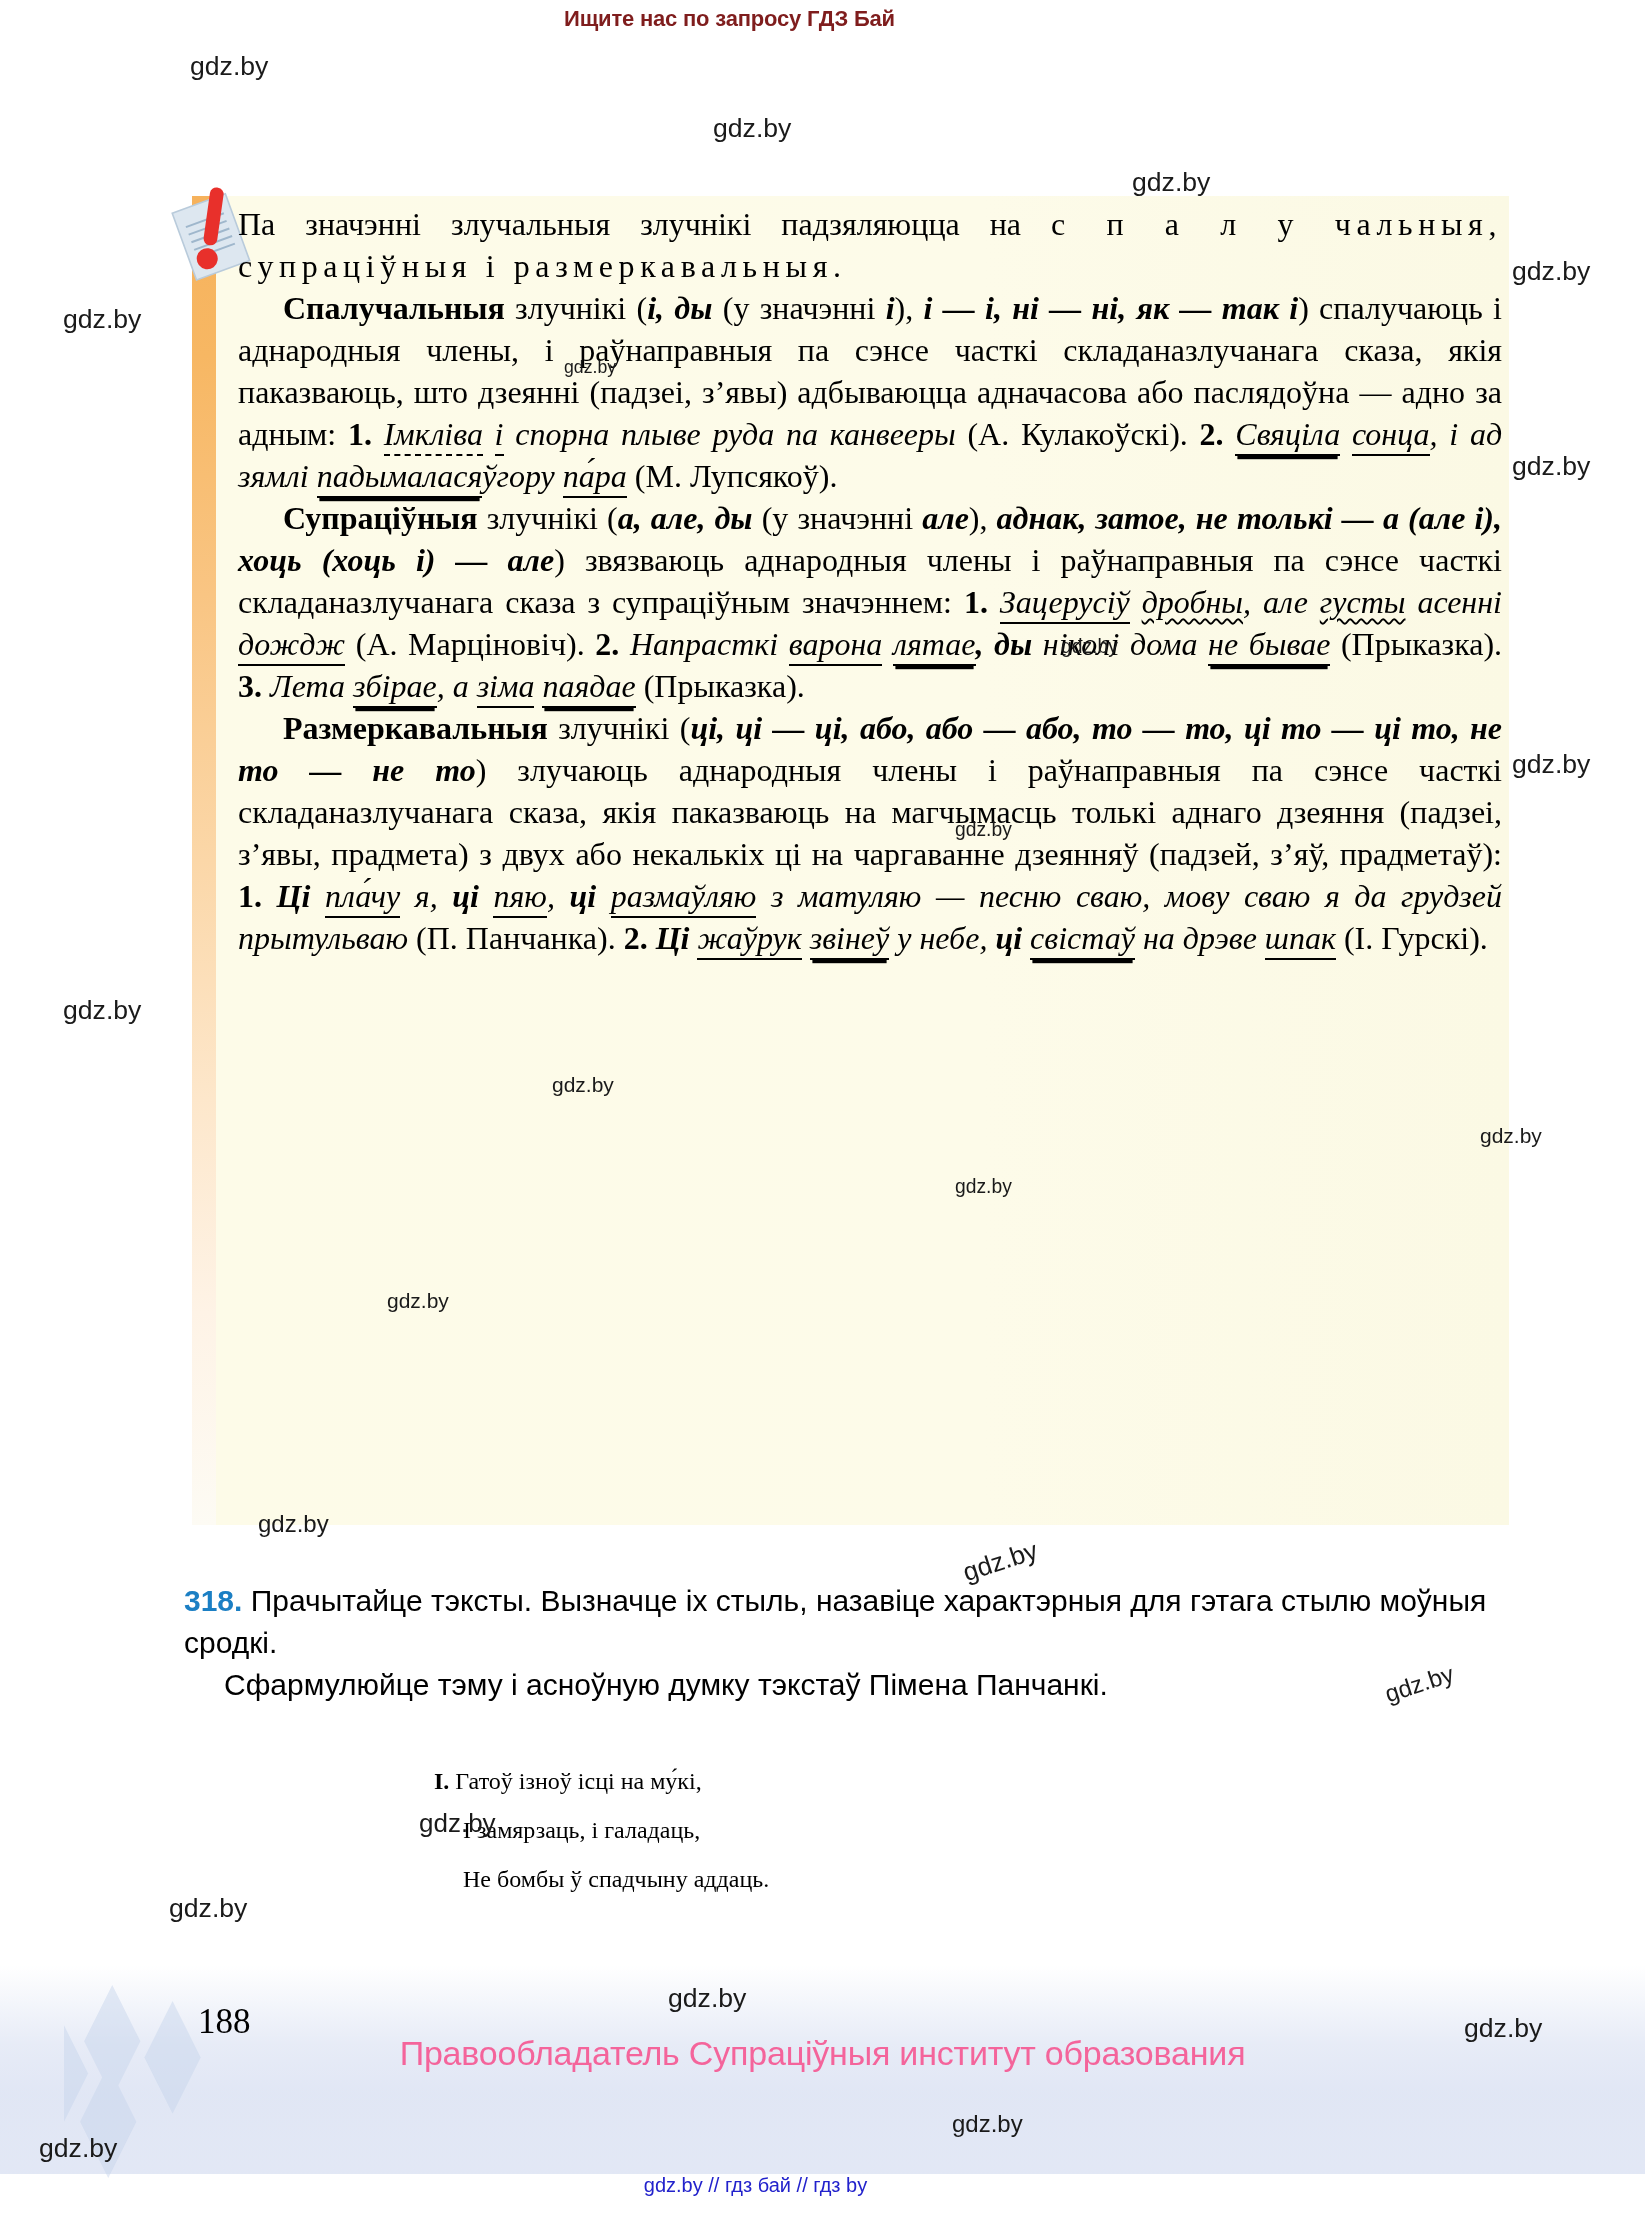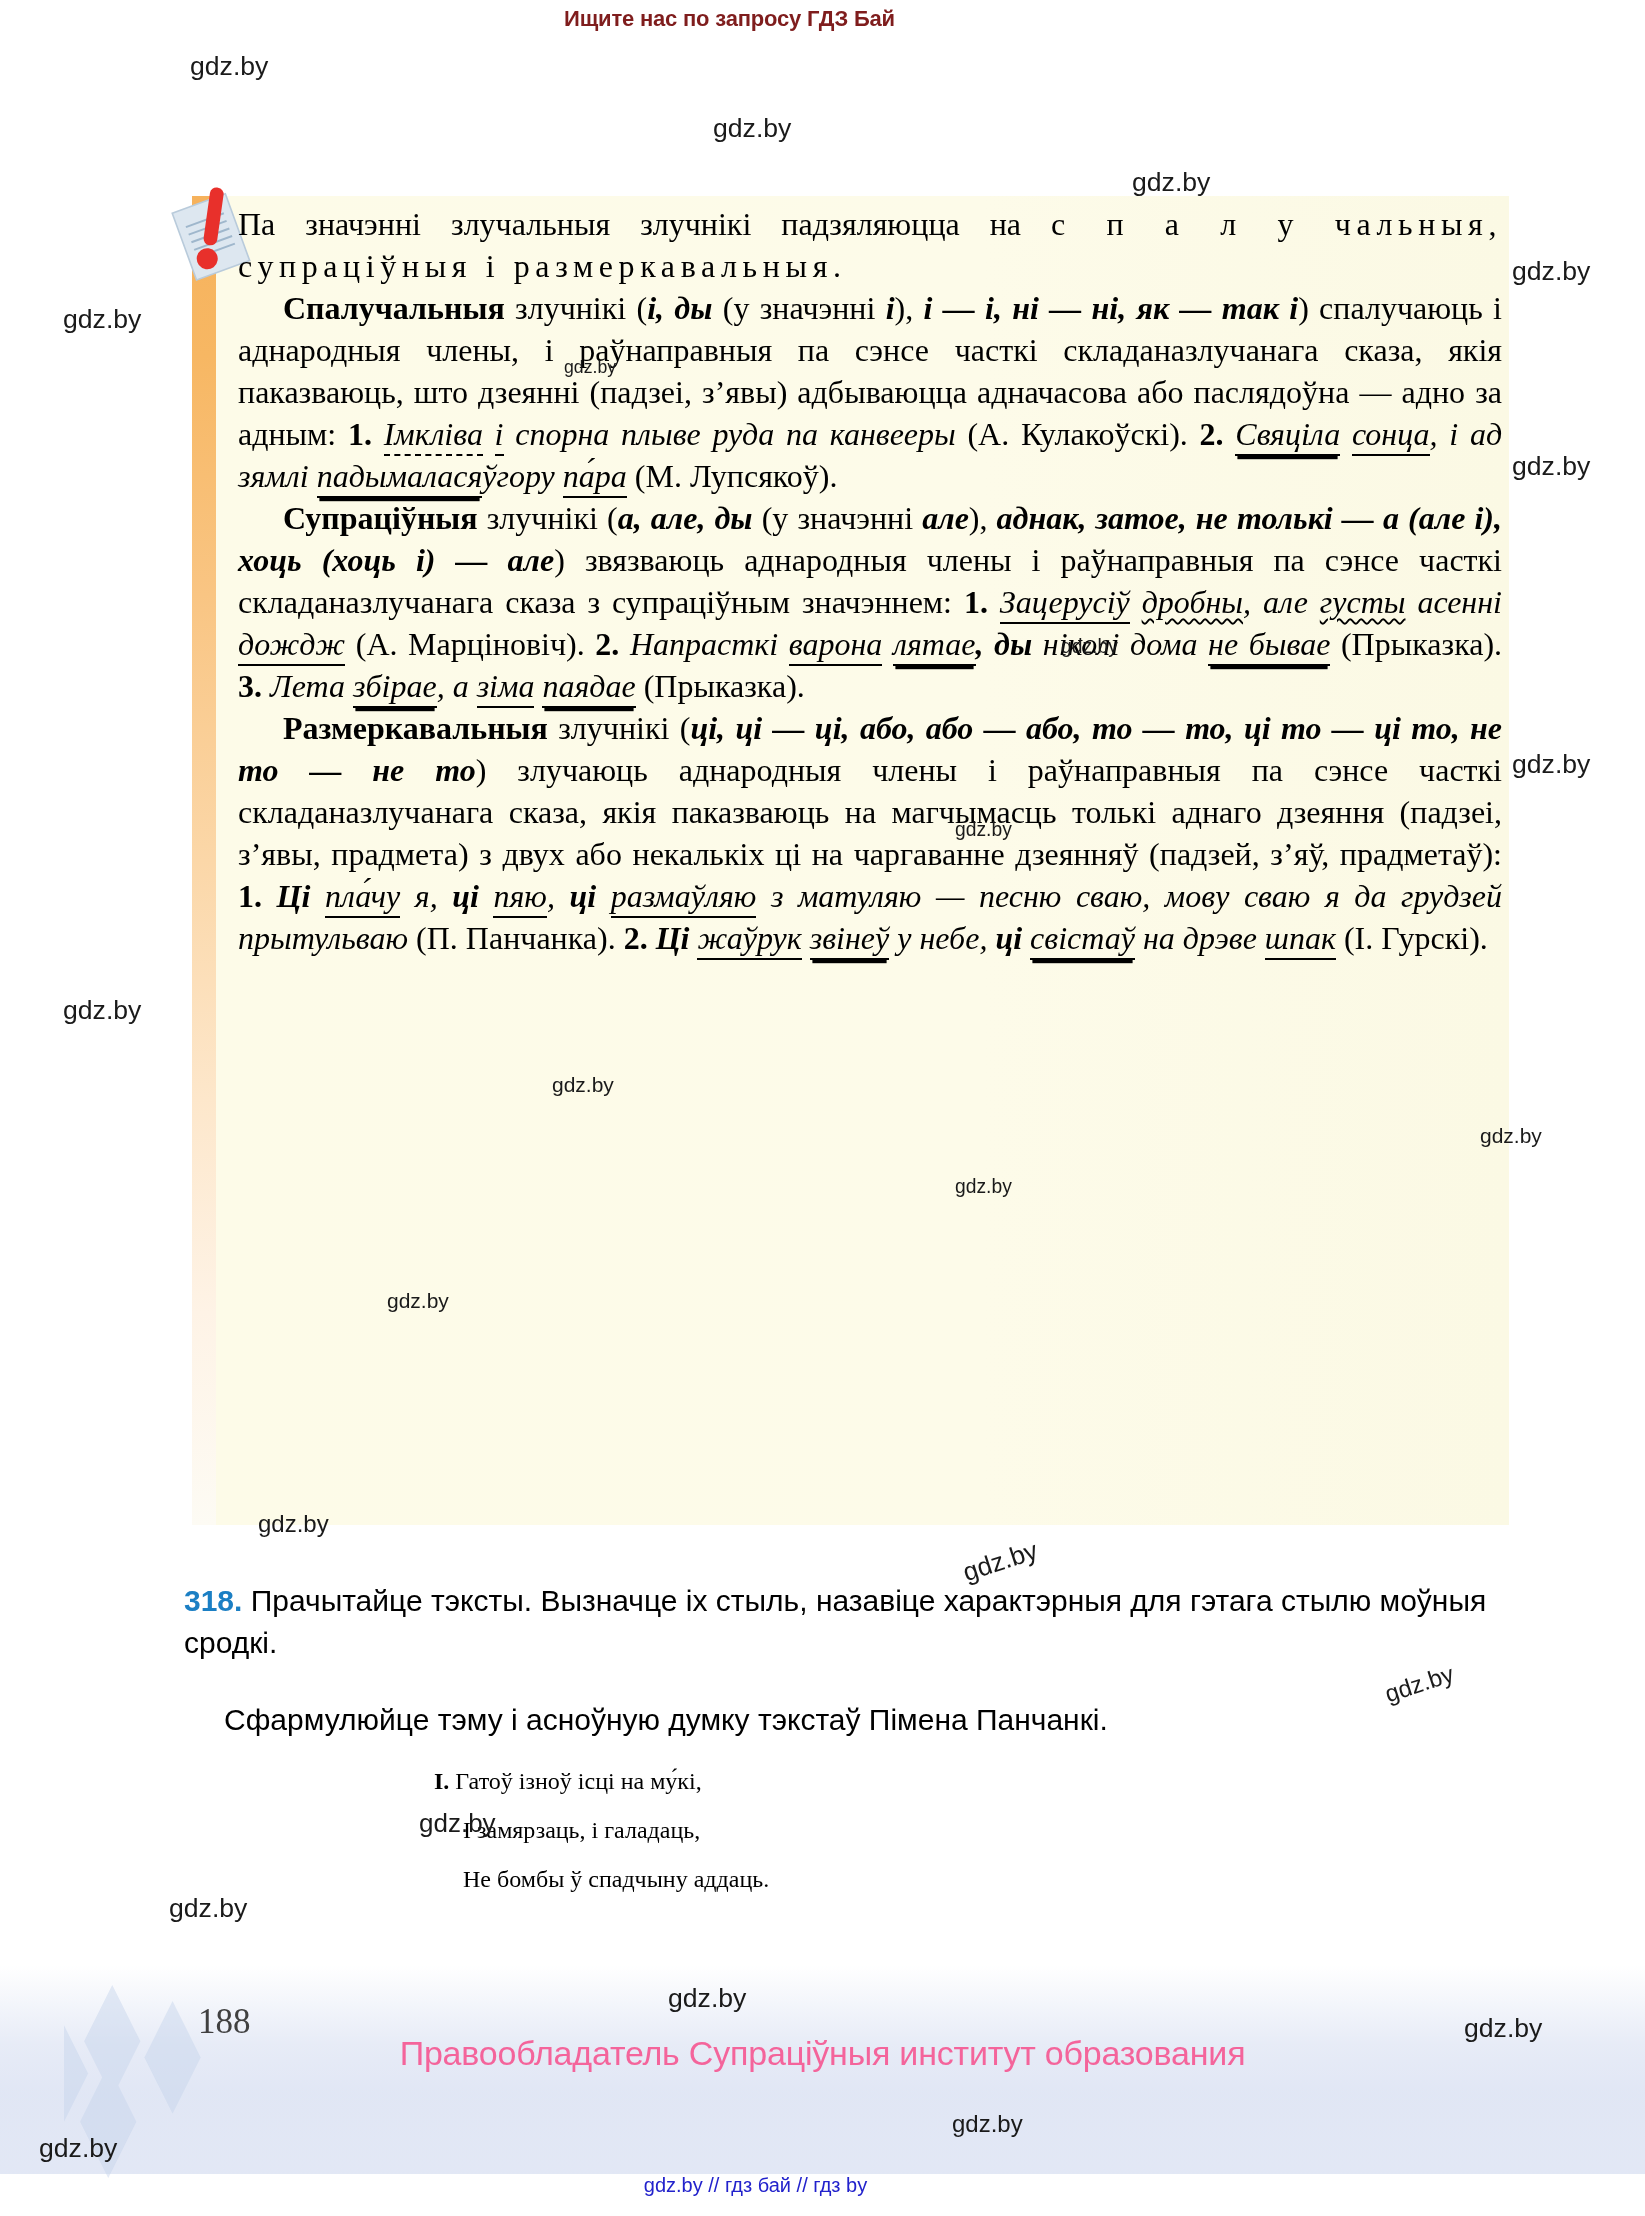--- a/index.html
+++ b/index.html
@@ -113,21 +113,21 @@
     font-family: "Liberation Sans", sans-serif;
     font-size: 30px;
     line-height: 42px;
     color: #000;
   }
   #ex-318 .num {
     color: #1b7fc4;
     font-weight: bold;
   }
   #ex-318 p { margin: 0; }
-  #ex-318 p.second { text-indent: 40px; margin-top: 35px; }
+  #ex-318 p.second { text-indent: 40px; }
 
   
   #poem {
     position: absolute;
     left: 463px;
     top: 1757px;
     font-family: "Liberation Serif", serif;
     font-size: 24px;
     line-height: 49px;
     color: #000;
@@ -151,21 +151,21 @@
     width: 201px;
     height: 201px;
     opacity: 0.55;
   }
   #page-number {
     position: absolute;
     left: 198px;
     top: 2002px;
     font-family: "Liberation Serif", serif;
     font-size: 35px;
-    color: #404040;
+    color: #000000;
   }
   #copyright {
     position: absolute;
     left: 0;
     top: 2034px;
     width: 1645px;
     text-align: center;
     font-family: "Liberation Sans", sans-serif;
     font-size: 34px;
     color: #f4649b;

